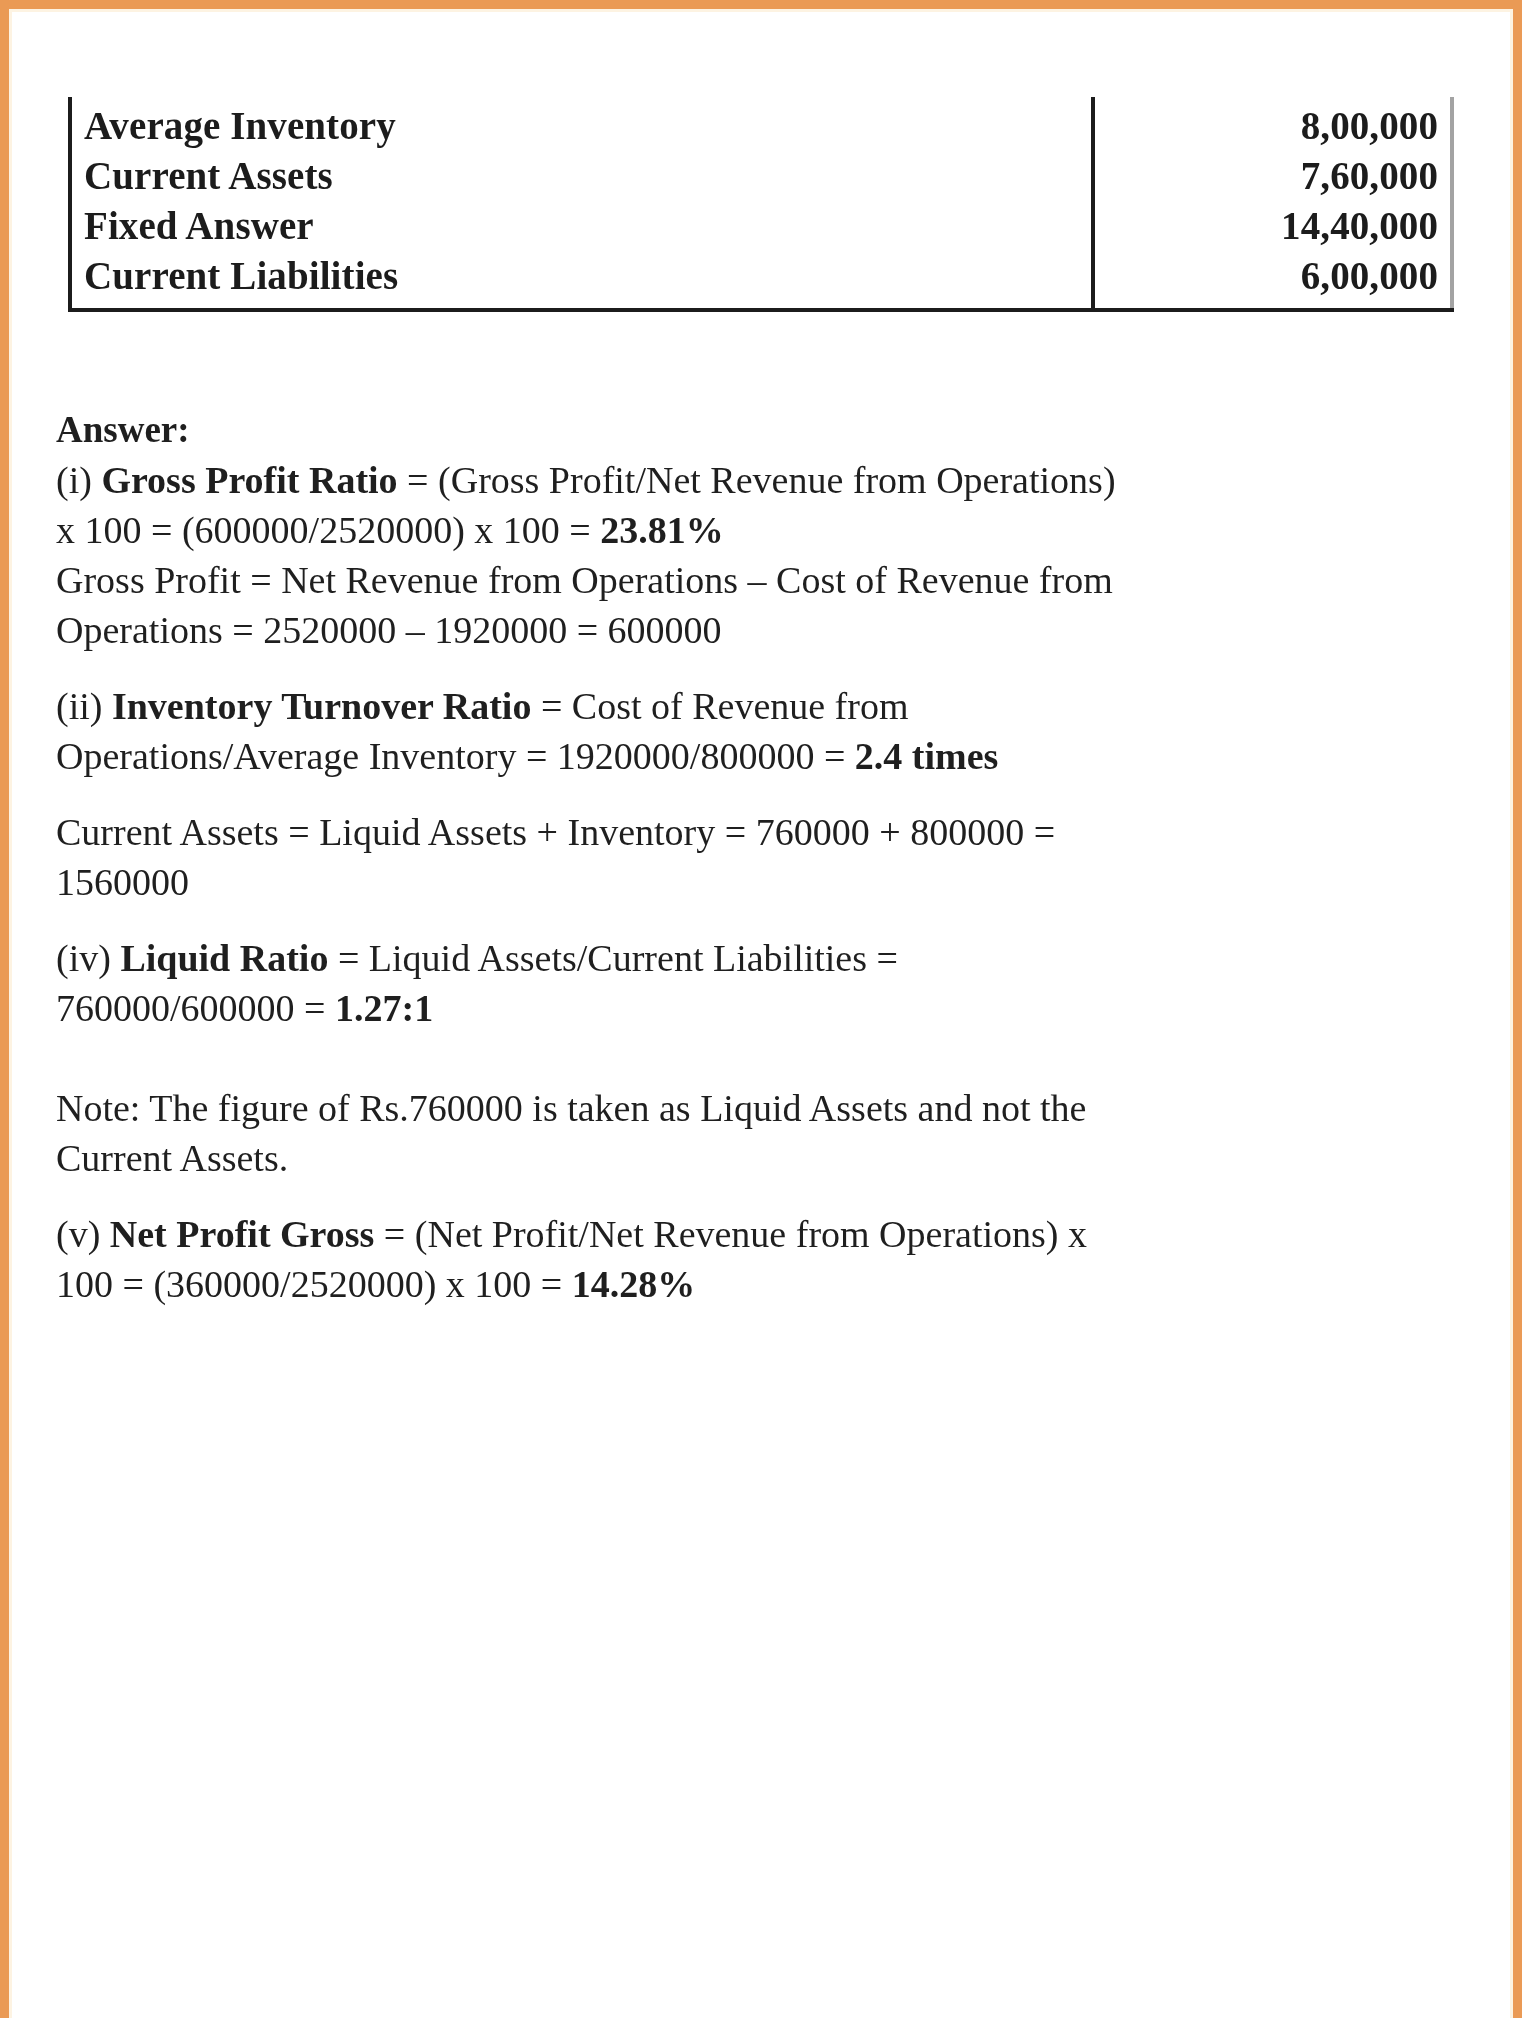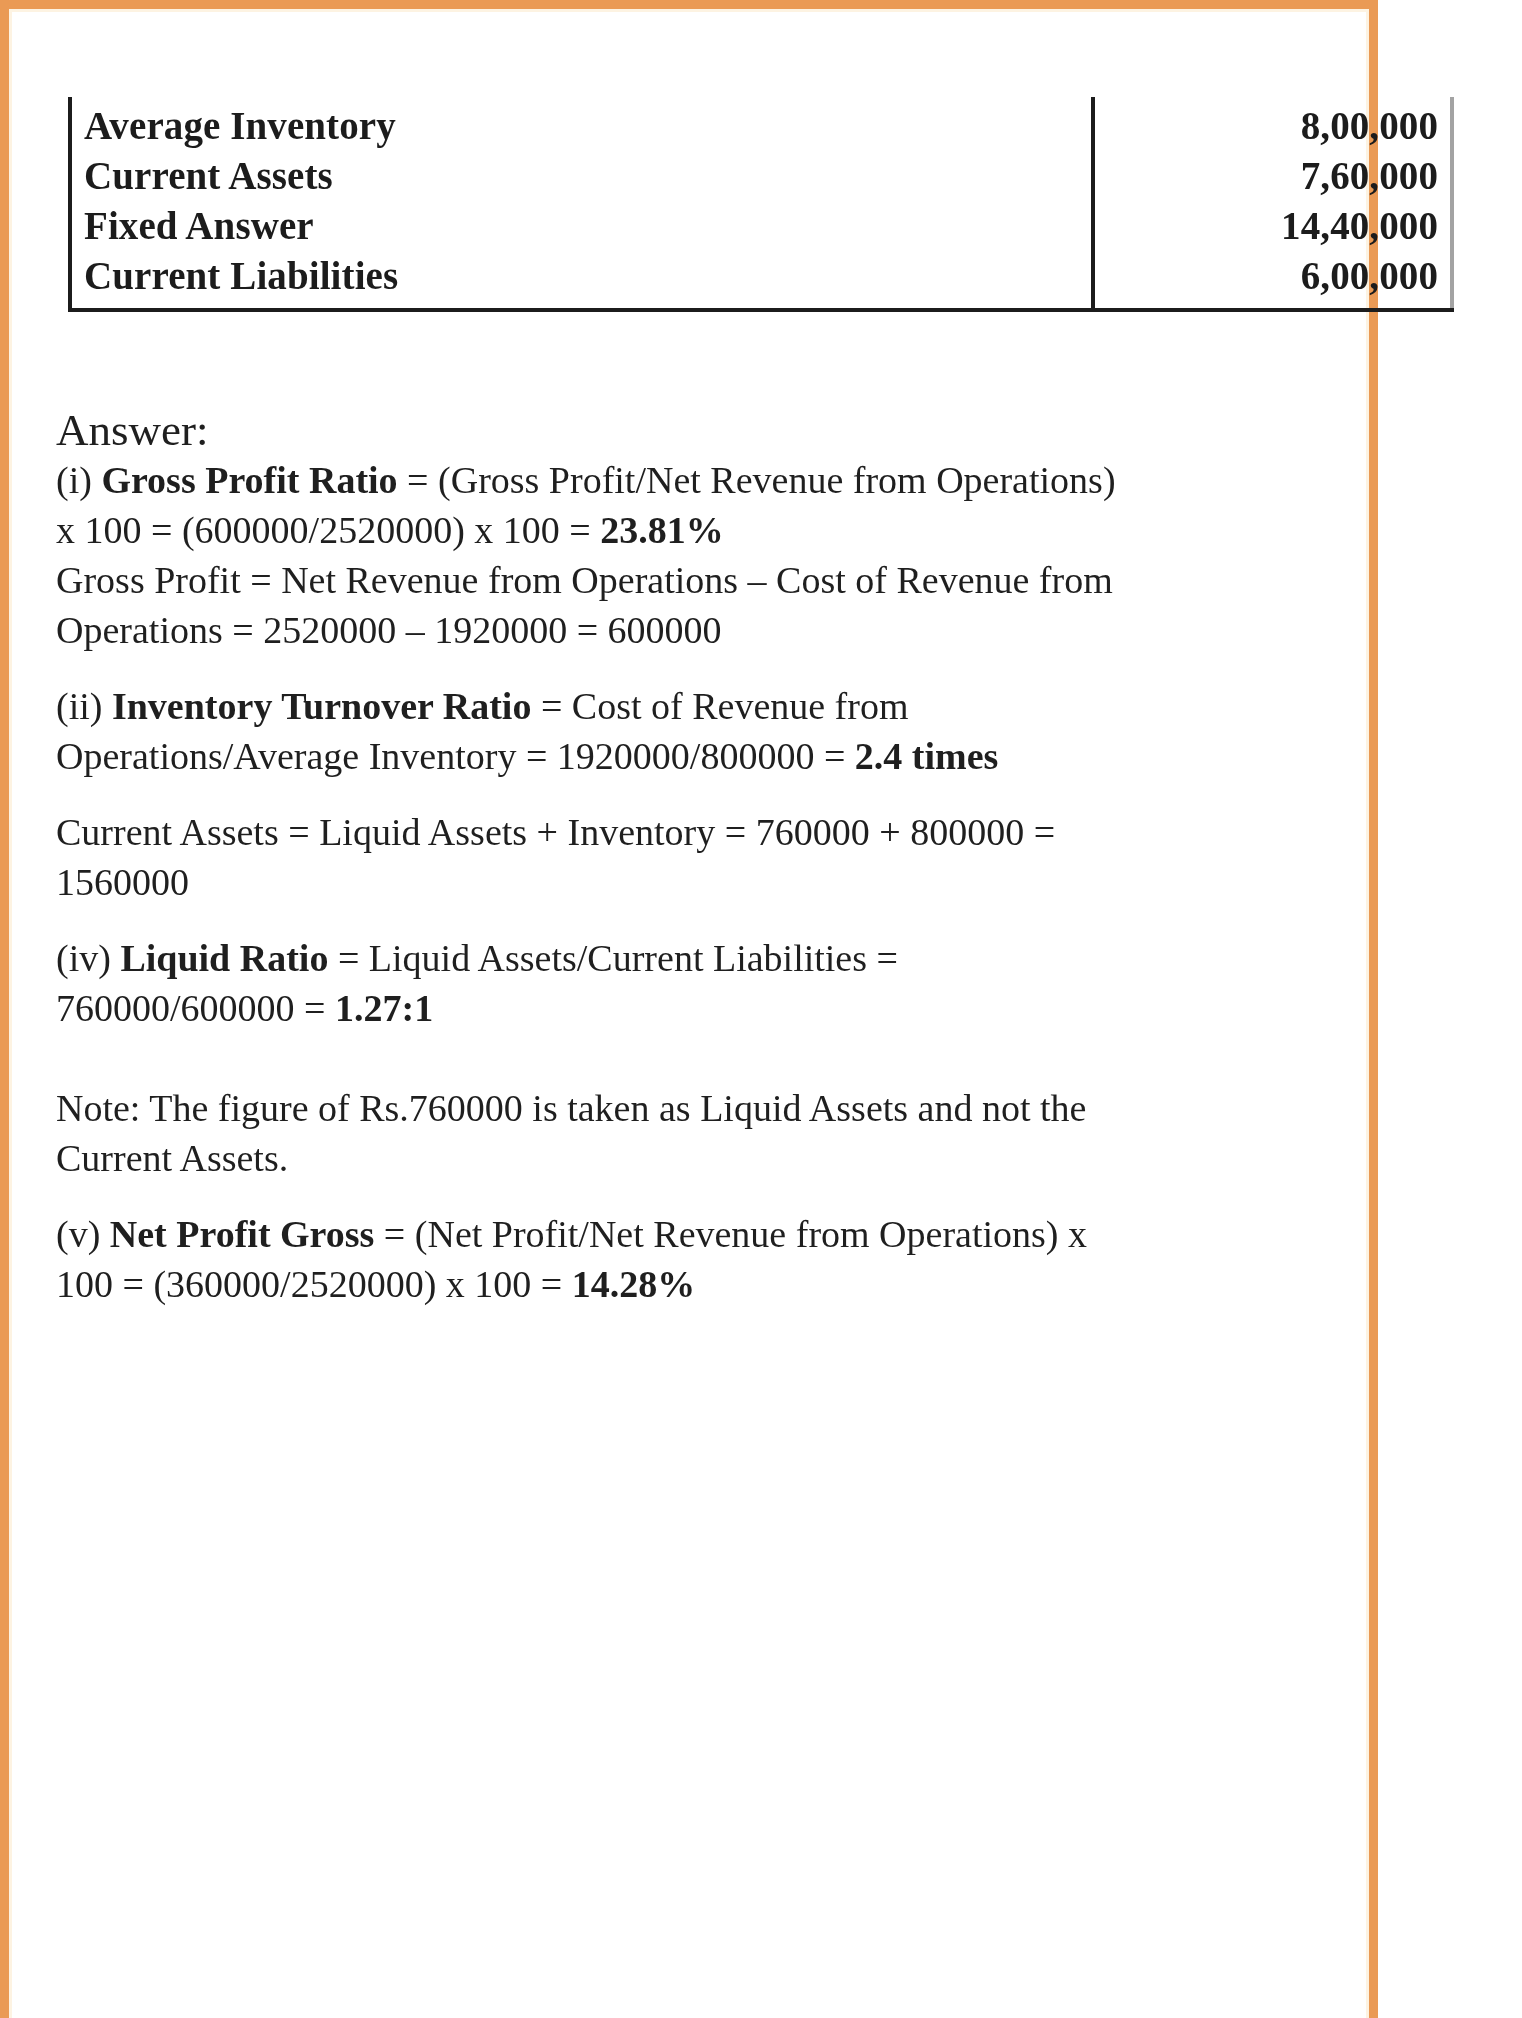--- a/index.html
+++ b/index.html
@@ -31,21 +31,21 @@
     position: absolute;
     top: 0; left: 0; right: 0; bottom: 0;
     border-top: 3px solid #fdf3e2;
     border-left: 3px solid #fdf3e2;
     border-right: 3px solid #fdf3e2;
     box-sizing: border-box;
   }
 
   #content {
     position: relative;
-    width: 1378px;
+    width: 1522px;
     height: 2018px;
     box-sizing: border-box;
   }
 
   
   #figures-table {
     position: absolute;
     left: 68px;
     top: 97px;
     width: 1354px;
@@ -88,22 +88,22 @@
   #answer-body {
     position: absolute;
     left: 56px;
     top: 405px;
     width: 1080px;
     font-size: 38px;
     line-height: 50px;
     color: #1f1f1f;
   }
   .answer-heading {
-    font-weight: normal;
-    font-size: 45px;
+    font-weight: bold;
+    font-size: 37px;
     line-height: 50px;
     margin: 0 0 0 0;
   }
   .answer-block {
     margin: 0;
     padding: 0;
   }
   .answer-block + .answer-block {
     margin-top: 26px;
   }

